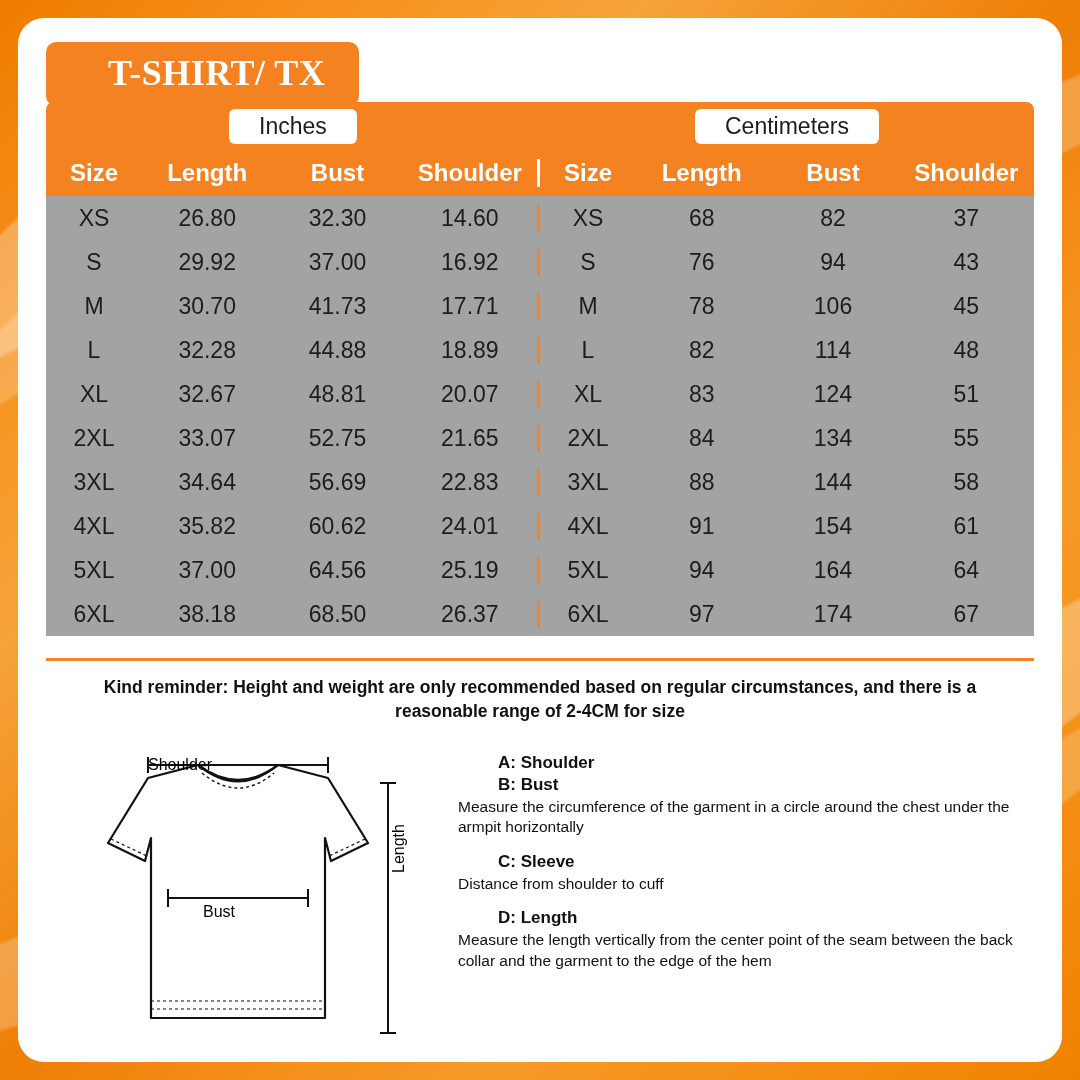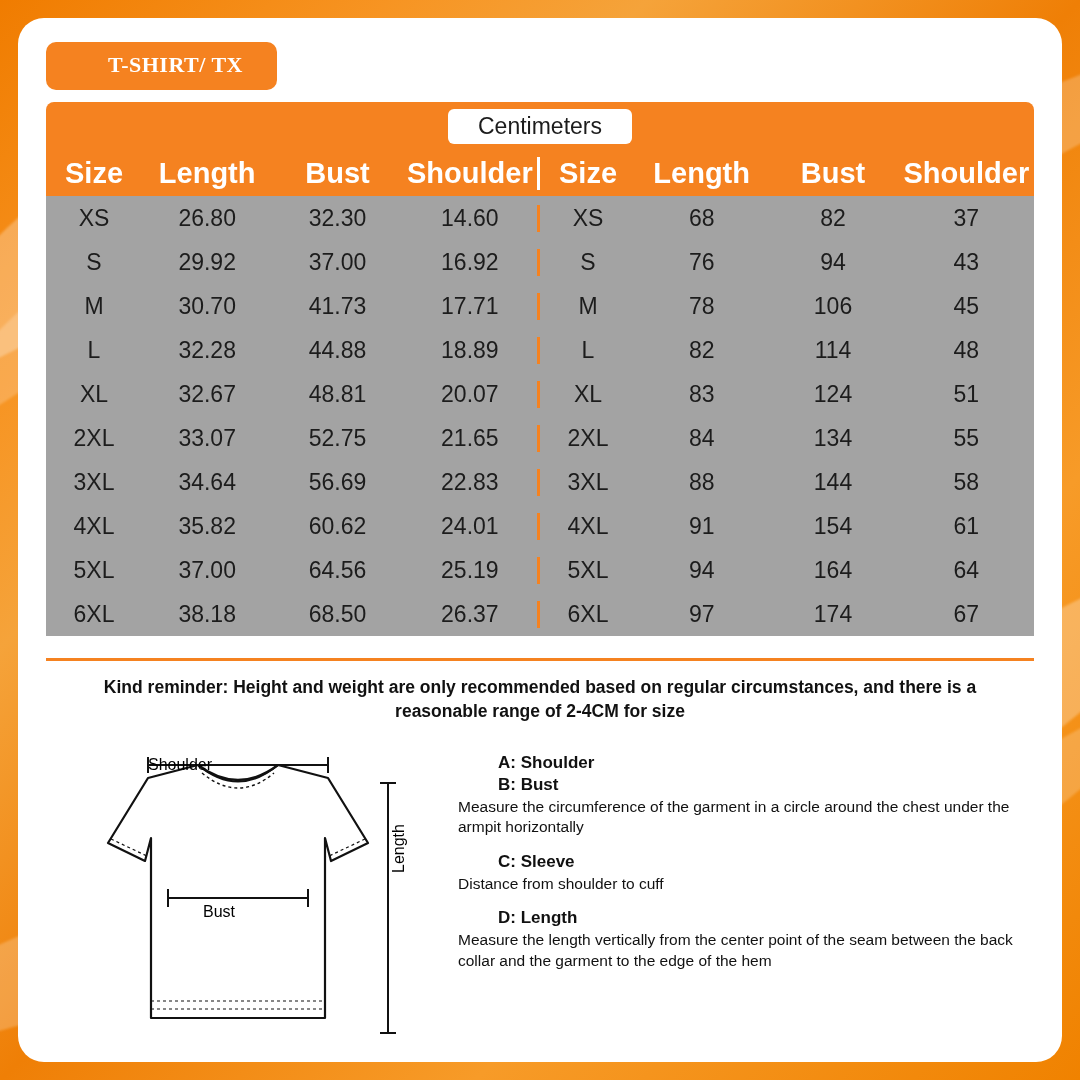--- a/index.html
+++ b/index.html
@@ -39,21 +39,21 @@
 
   
   .title-pill {
     position: absolute;
     left: 28px; top: 24px;
     background: #f58220;
     border-radius: 10px;
     padding: 10px 34px 12px 62px;
     color: #ffffff;
     font-weight: bold;
-    font-size: 22px;
+    font-size: 36px;
     letter-spacing: .5px;
     font-family: "Liberation Serif", serif;
   }
 
   
   .table-wrap { position: absolute; left: 28px; top: 84px; width: 988px; }
   .unit-header {
     display: flex;
     background: #f58220;
     border-radius: 8px 8px 0 0;
@@ -69,21 +69,21 @@
     color: #1c1c1c;
     font-weight: 500;
   }
   .col-header {
     display: flex;
     background: #f58220;
     height: 46px;
     align-items: center;
     color: #ffffff;
     font-weight: bold;
-    font-size: 29px;
+    font-size: 24px;
   }
   .half { display: flex; flex: 1 1 50%; }
   .half.left { border-right: 3px solid #ffffff; }
   .cell { display: flex; align-items: center; justify-content: center; }
   .c-size { flex: 0 0 96px; }
   .c-len  { flex: 1 1 33%; }
   .c-bust { flex: 1 1 33%; }
   .c-sho  { flex: 1 1 34%; }
 
   .body-rows { background: #a3a3a3; }
@@ -151,20 +151,23 @@
   <div class="swoosh sw5"></div>
   <div class="swoosh sw6"></div>
 
   <div id="card">
 
     <div class="title-pill">T-SHIRT/ TX</div>
 
     <div class="table-wrap">
 
       <div class="unit-header">
+        <div class="unit-half">
+          <span class="unit-chip">Inches</span>
+        </div>
         <div class="unit-half">
           <span class="unit-chip">Centimeters</span>
         </div>
       </div>
 
       <div class="col-header">
         <div class="half left">
           <div class="cell c-size">Size</div>
           <div class="cell c-len">Length</div>
           <div class="cell c-bust">Bust</div>

